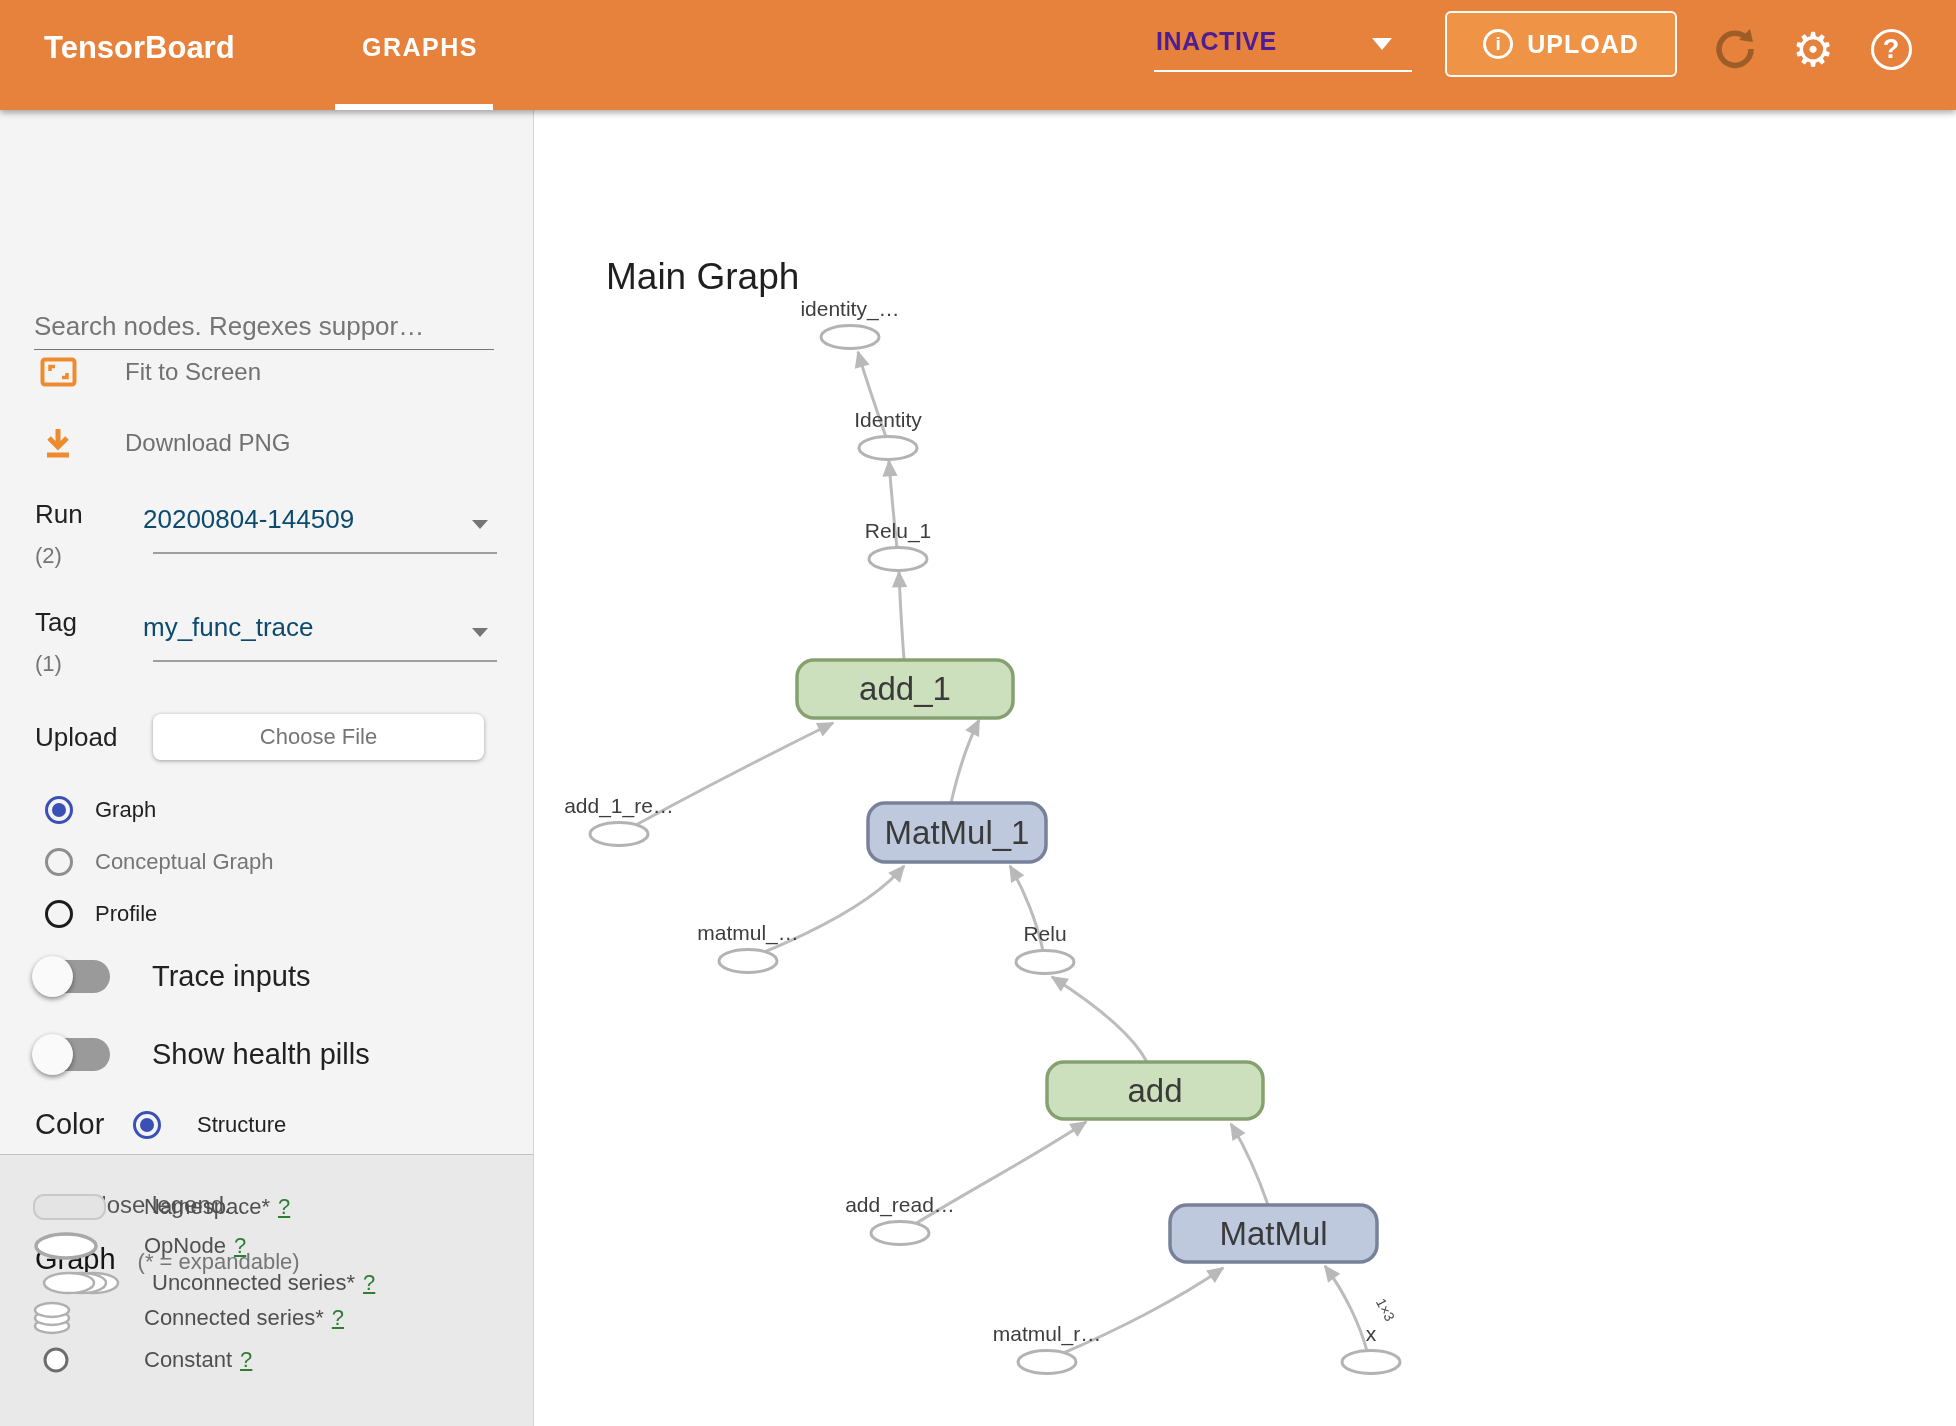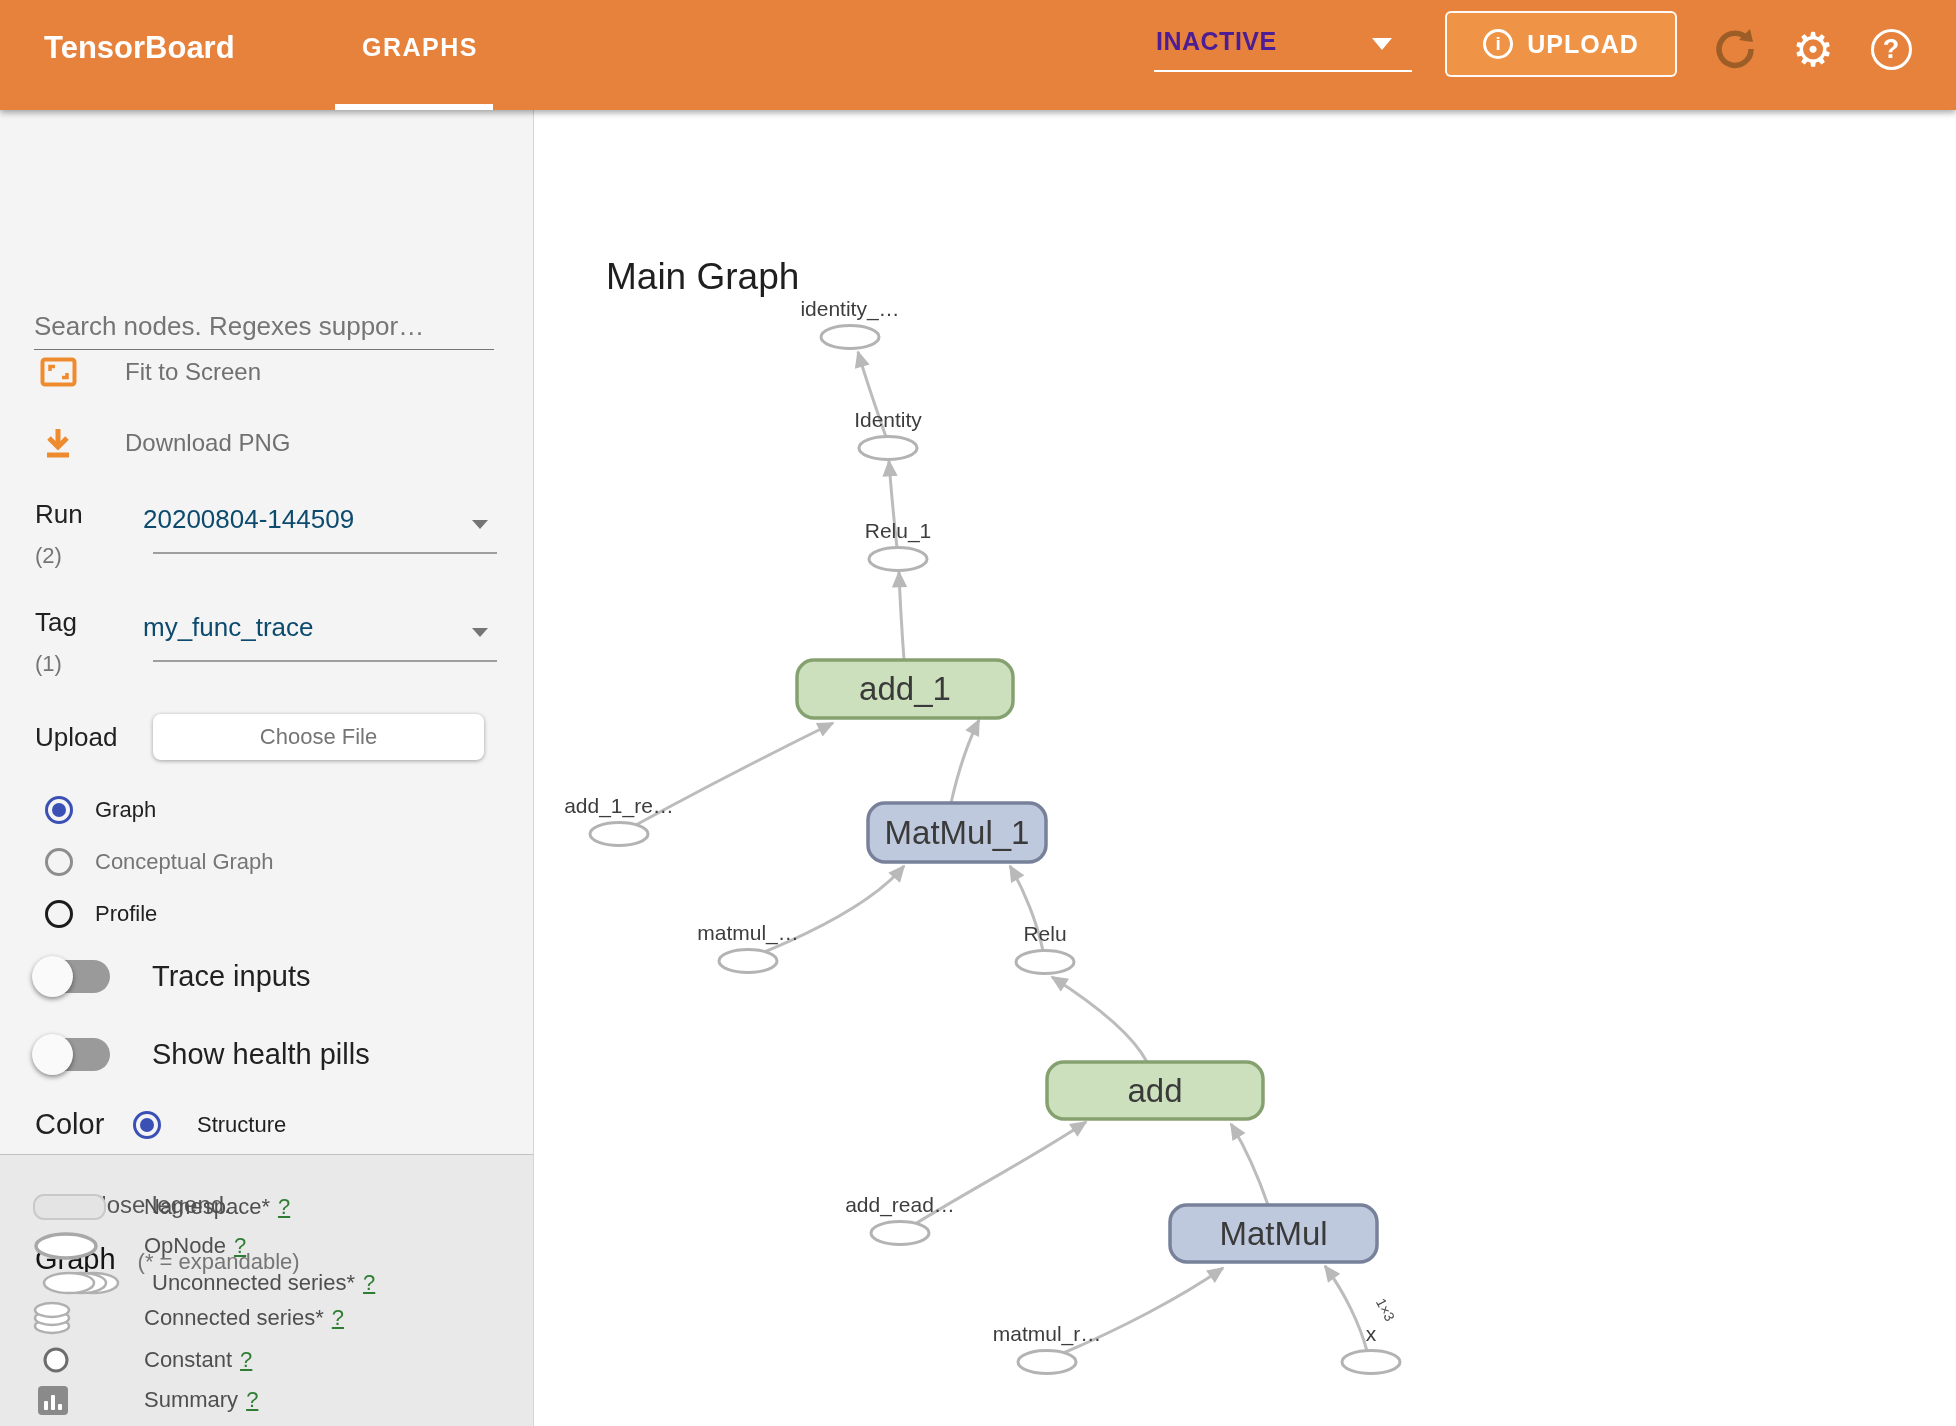--- a/index.html
+++ b/index.html
@@ -247,30 +247,20 @@
       <div class="ltext"><span>Connected series*</span><span class="qlink">?</span></div>
     </div>
     <div class="legend-item" style="top:1340px;position:fixed;left:0;">
       <div class="icon-slot" style="padding-left:9px;">
         <svg width="28" height="28" viewBox="0 0 28 28">
           <circle cx="14" cy="14" r="11" fill="#fff" stroke="#6d6d6d" stroke-width="3"></circle>
         </svg>
       </div>
       <div class="ltext"><span>Constant</span><span class="qlink">?</span></div>
     </div>
-    <div class="legend-item" style="top:1380px;position:fixed;left:0;">
-      <div class="icon-slot">
-        <div class="summary-chip">
-          <div class="bar" style="height:9px;"></div>
-          <div class="bar" style="height:15px;"></div>
-          <div class="bar" style="height:6px;"></div>
-        </div>
-      </div>
-      <div class="ltext"><span>Summary</span><span class="qlink">?</span></div>
-    </div>
   </div>
 </div>
 
 <div class="main">
   <div class="main-title">Main Graph</div>
   <svg id="graph-svg" class="graph-svg" viewBox="534 110 1422 1316">
     <defs>
       <marker id="arrow" viewBox="0 0 10 10" refX="9" refY="5" markerWidth="21" markerHeight="17" markerUnits="userSpaceOnUse" orient="auto">
         <path d="M 0,0.5 L 10,5 L 0,9.5 Z" fill="#b9b9b9"></path>
       </marker>

